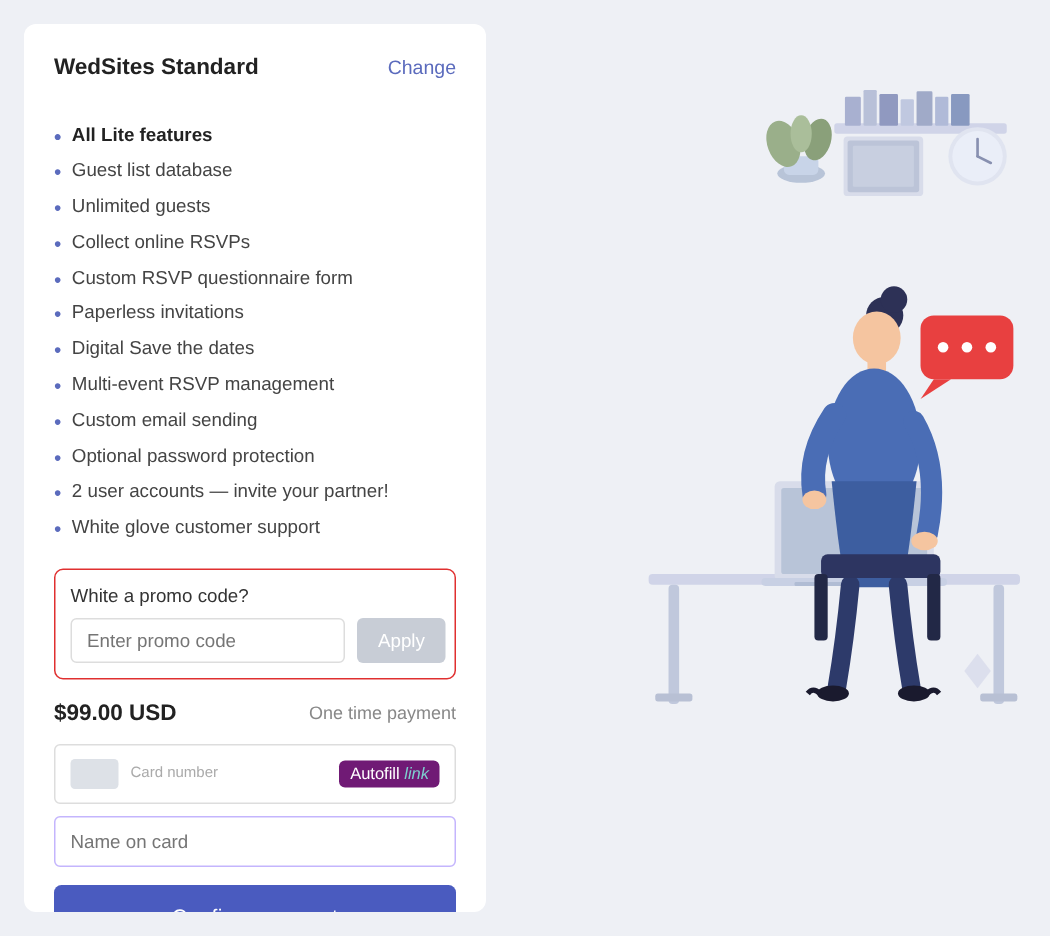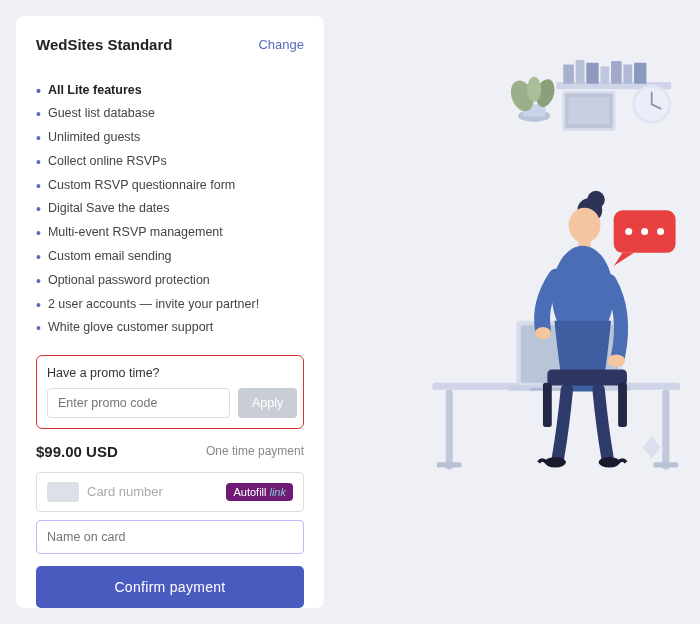--- a/index.html
+++ b/index.html
@@ -151,21 +151,21 @@
     }
 
     .card-icon {
       width: 32px;
       height: 20px;
       background: #dde1e7;
       border-radius: 3px;
     }
 
     .card-placeholder {
-      font-size: 13px;
+      font-size: 10px;
       color: #aaa;
     }
 
     .autofill-badge {
       background: #701a75;
       color: #fff;
       font-size: 11px;
       border-radius: 4px;
       padding: 3px 7px;
       display: flex;
@@ -227,30 +227,31 @@
     <span class="plan-title">WedSites Standard</span>
     <button class="change-btn">Change</button>
   </div>
 
   <ul class="features-list">
   <li class="bold-item">All Lite features</li>
       <li>Guest list database</li>
       <li>Unlimited guests</li>
       <li>Collect online RSVPs</li>
       <li>Custom RSVP questionnaire form</li>
+      <li>Paperless invitations</li>
       <li>Digital Save the dates</li>
       <li>Multi-event RSVP management</li>
       <li>Custom email sending</li>
       <li>Optional password protection</li>
       <li>2 user accounts — invite your partner!</li>
       <li>White glove customer support</li>
     </ul>
 
   <div class="promo-section">
-    <div class="promo-label">Have a promo time?</div>
+    <div class="promo-label">White a promo code?</div>
     <div class="promo-input-row">
       <input class="promo-input" type="text" placeholder="Enter promo code" style="">
       <button class="apply-btn">Apply</button>
     </div>
   </div>
 
   <div class="price-row">
     <span class="price-amount">$99.00 USD</span>
     <span class="price-label">One time payment</span>
   </div>

